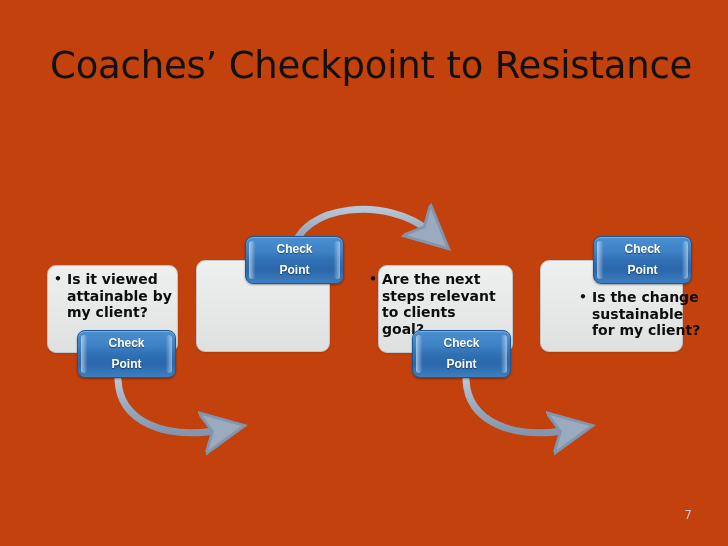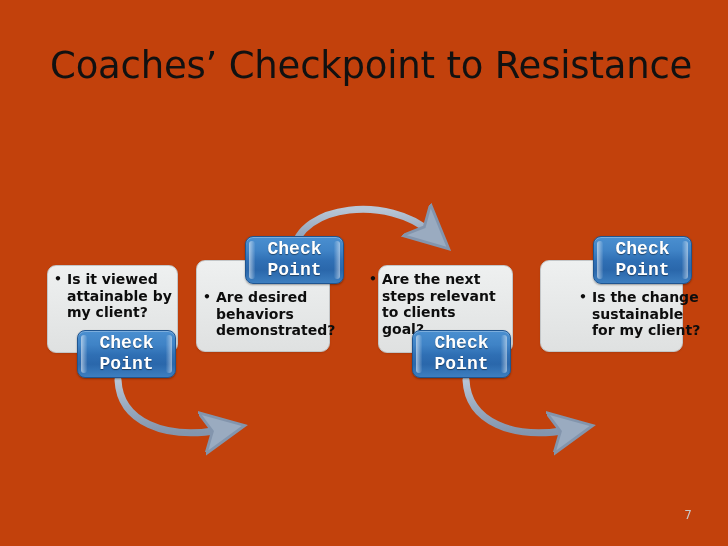--- a/index.html
+++ b/index.html
@@ -97,22 +97,22 @@
     border-radius: 3px;
     background: linear-gradient(to left, rgba(255,255,255,0.48), rgba(255,255,255,0.03));
   }
   .chkbtn .btn-label {
     position: absolute;
     left: 0;
     right: 0;
     top: 50%;
     transform: translateY(-50%);
     text-align: center;
-    font-family: Liberation Mono, monospace;
-    font-size: 18px;
+    font-family: Liberation Sans, sans-serif;
+    font-size: 12px;
     font-weight: bold;
     color: #ffffff;
     line-height: 21px;
     text-shadow: 0 1px 1px rgba(0,0,0,0.45);
     white-space: pre-line;
   }
   #page-number {
     position: absolute;
     left: 676px;
     top: 508px;
@@ -154,21 +154,20 @@
       <path d="M 466 380 C 468 422, 513 440, 568 430" fill="none" stroke="url(#arrGrad)" stroke-width="7" stroke-linecap="round" marker-end="url(#arrHead)"></path>
     </g>
   </svg>
 
   <div class="box" style="left:47px; top:265px; width:131px; height:88px;"></div>
   <div class="box" style="left:196px; top:260px; width:134px; height:92px;"></div>
   <div class="box" style="left:378px; top:265px; width:135px; height:88px;"></div>
   <div class="box" style="left:540px; top:260px; width:143px; height:92px;"></div>
 
   <div class="box-text" style="left:51px; top:271px; width:124px;">Is it viewed attainable by my client?</div>
-  <div class="box-text" style="left:200px; top:289px; width:128px;">Are desired behaviors demonstrated?</div>
   <div class="box-text" style="left:366px; top:271px; width:130px;">Are the next steps relevant to clients goal?</div>
   <div class="box-text" style="left:576px; top:289px; width:134px;">Is the change sustainable for my client?</div>
 
   <div class="chkbtn" style="left:77px; top:330px; width:99px; height:48px;">
     <span class="bevel-l"></span>
     <span class="bevel-r"></span>
     <span class="btn-label">Check
 Point</span>
   </div>
 

